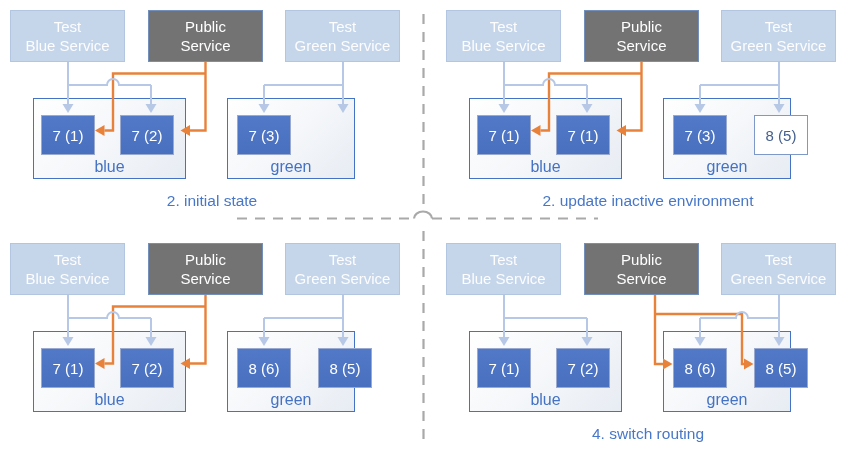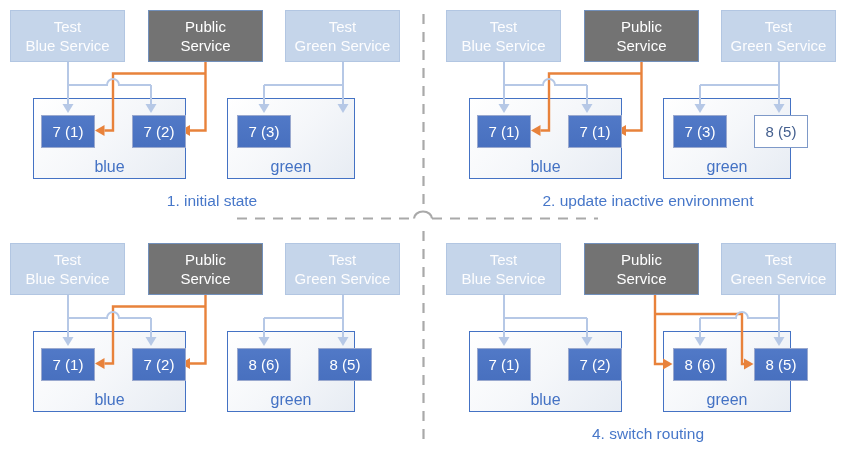--- a/index.html
+++ b/index.html
@@ -19,25 +19,25 @@
   .svc.public{background:#737373;border:1px solid #7290bb;}
   .svc1{left:10px}.svc2{left:148px}.svc3{left:285px}
 
   .env{position:absolute;top:98px;height:81px;box-sizing:border-box;border:1.4px solid #4472c4;
        background:linear-gradient(135deg,#ffffff 0%,#f5f7fa 50%,#e7ecf3 100%);}
   .env.blue{left:33px;width:153px}
   .env.green{left:227px;width:128px}
   .env-label{position:absolute;bottom:2px;left:0;width:100%;text-align:center;
              color:#4472c4;font-size:16px;}
 
-  .pod{position:absolute;top:115px;width:54px;height:33px;box-sizing:border-box;
+  .pod{position:absolute;top:115px;width:54px;height:40px;box-sizing:border-box;
        display:flex;align-items:center;justify-content:center;
        background:linear-gradient(180deg,#5179c7 0%,#4870bf 100%);
        border:1px solid #9aa9cf;color:#ffffff;font-size:15px;}
-  .pod1{left:41px}.pod2{left:132px}.pod3{left:237px}.pod4{left:318px}
+  .pod1{left:41px}.pod2{left:120px}.pod3{left:237px}.pod4{left:318px}
   .pod.state-outlined{background:#ffffff;border:1.5px solid #7e99c8;color:#45608f;}
 
   .caption{position:absolute;top:192px;left:0;width:424px;text-align:center;
            color:#4777c9;font-size:15.5px;}
 
   .arrows{position:absolute;left:0;top:0;pointer-events:none;}
   .lb{stroke:#b6c8e6;stroke-width:2;fill:none;}
   .lbf{fill:#b6c8e6;stroke:none;}
   .org{stroke:#e8823b;stroke-width:2.4;fill:none;}
   .orgf{fill:#e8823b;stroke:none;}
@@ -84,21 +84,21 @@
         </g>
         <g>
           <path class="lb" d="M343 62 V85 M264 85 H343 M264 85 V104 M343 85 V104"></path>
           <polygon class="lbf" points="258.5,104 269.5,104 264,113"></polygon>
           <polygon class="lbf" points="337.5,104 348.5,104 343,113"></polygon>
         </g>
       </svg>
       <div class="pod pod1 state-filled">7 (1)</div>
       <div class="pod pod2 state-filled">7 (2)</div>
       <div class="pod pod3 state-filled">7 (3)</div>
-      <div class="caption">1. initial state</div>
+      <div class="caption">2. initial state</div>
     </div>
   </div>
 
   <div class="panel" id="p2">
     <div class="panel-inner">
       <div class="svc test svc1">
         <span>Test</span>
         <span>Blue Service</span>
       </div>
       <div class="svc public svc2">

